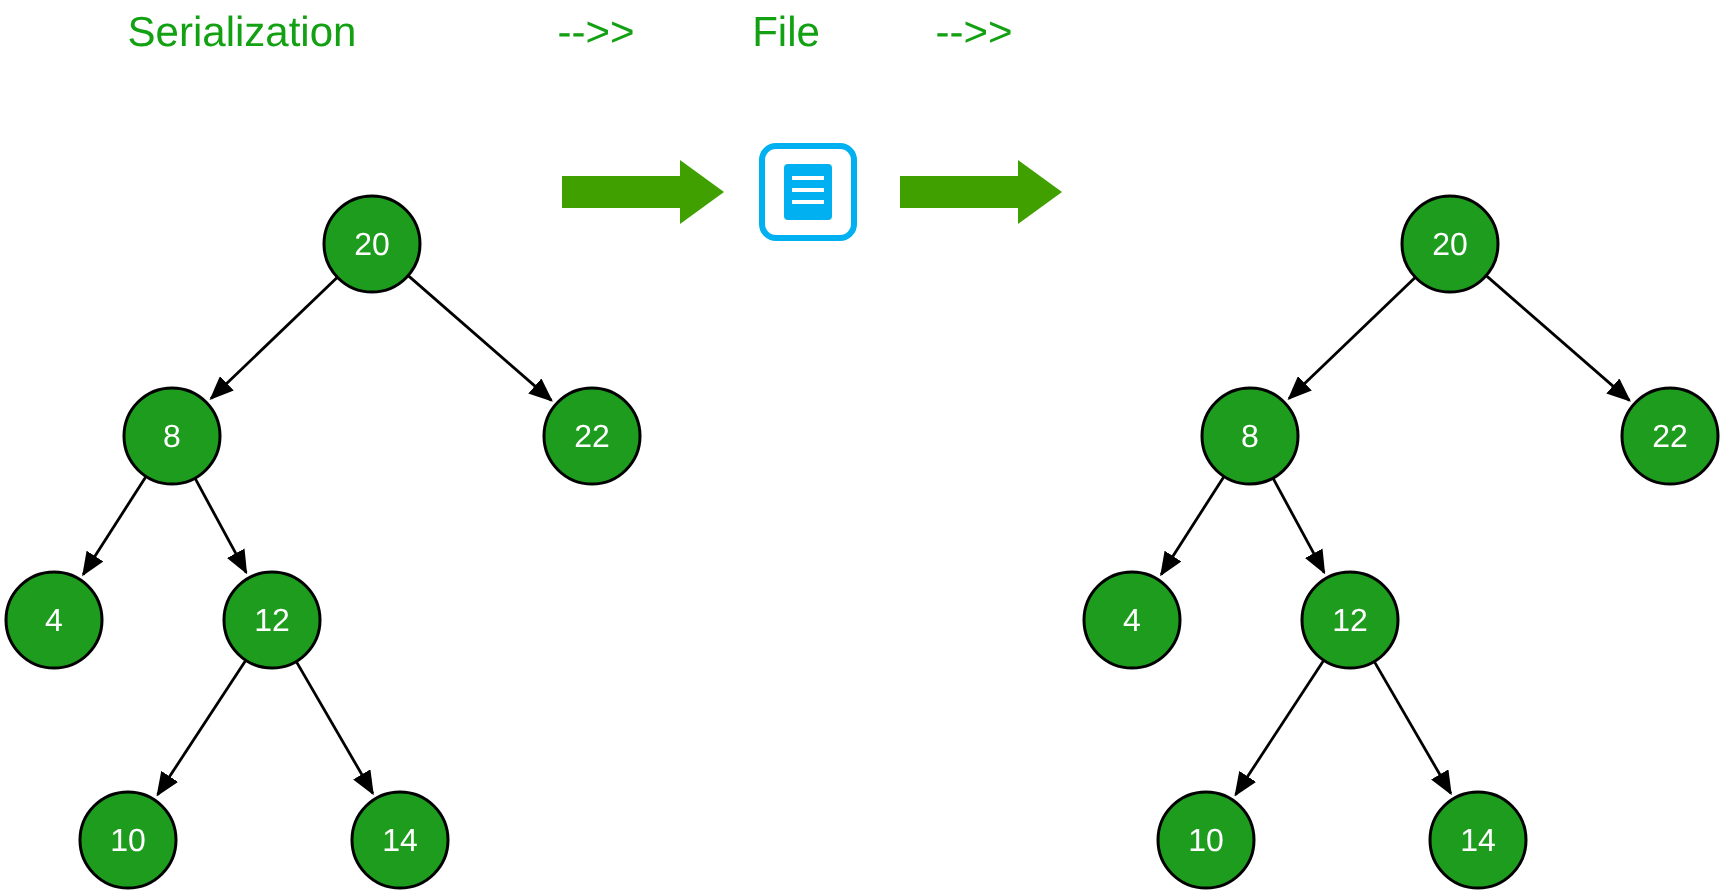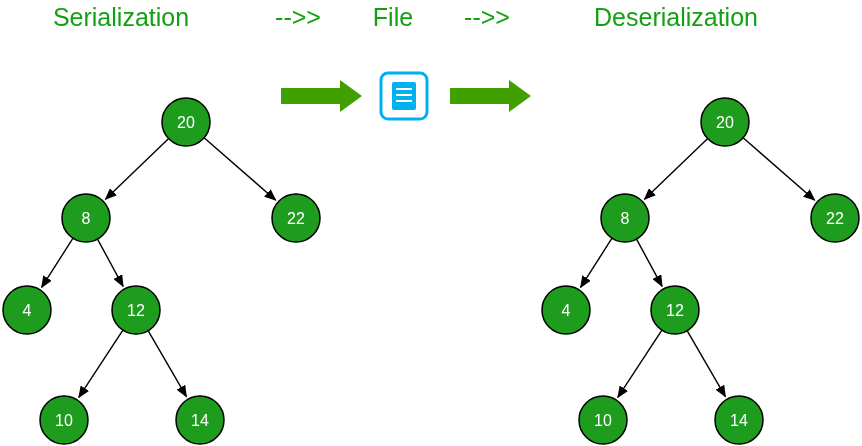--- a/index.html
+++ b/index.html
@@ -16,41 +16,40 @@
   #canvas {
     position: relative;
     width: 862px;
     height: 446px;
     background: #ffffff;
   }
   .title-part {
     position: absolute;
     top: 4px;
     transform: translateX(-50%);
-    font-size: 25px;
+    font-size: 21px;
     line-height: 26px;
     color: var(--title-text, #13a113);
     white-space: nowrap;
   }
   #diagram-svg {
     position: absolute;
     left: 0;
     top: 0;
   }
 </style>
 </head>
 <body>
 
 <div id="canvas">
 
   <span class="title-part" style="left:121px">Serialization</span>
   <span class="title-part" style="left:298px">--&gt;&gt;</span>
   <span class="title-part" style="left:393px">File</span>
   <span class="title-part" style="left:487px">--&gt;&gt;</span>
-  <span class="title-part" style="left:676px">Deserialization</span>
 
   <svg id="diagram-svg" width="862" height="446" viewBox="0 0 862 446" xmlns="http://www.w3.org/2000/svg">
     <defs>
       <marker id="arrowhead" markerUnits="userSpaceOnUse" markerWidth="12" markerHeight="10" refX="11" refY="5" orient="auto">
         <polygon points="0,0 12,5 0,10" fill="#000000"></polygon>
       </marker>
     </defs>
 
     <polygon points="281,88 340,88 340,80 362,96 340,112 340,104 281,104" fill="#3fa000"></polygon>
 

